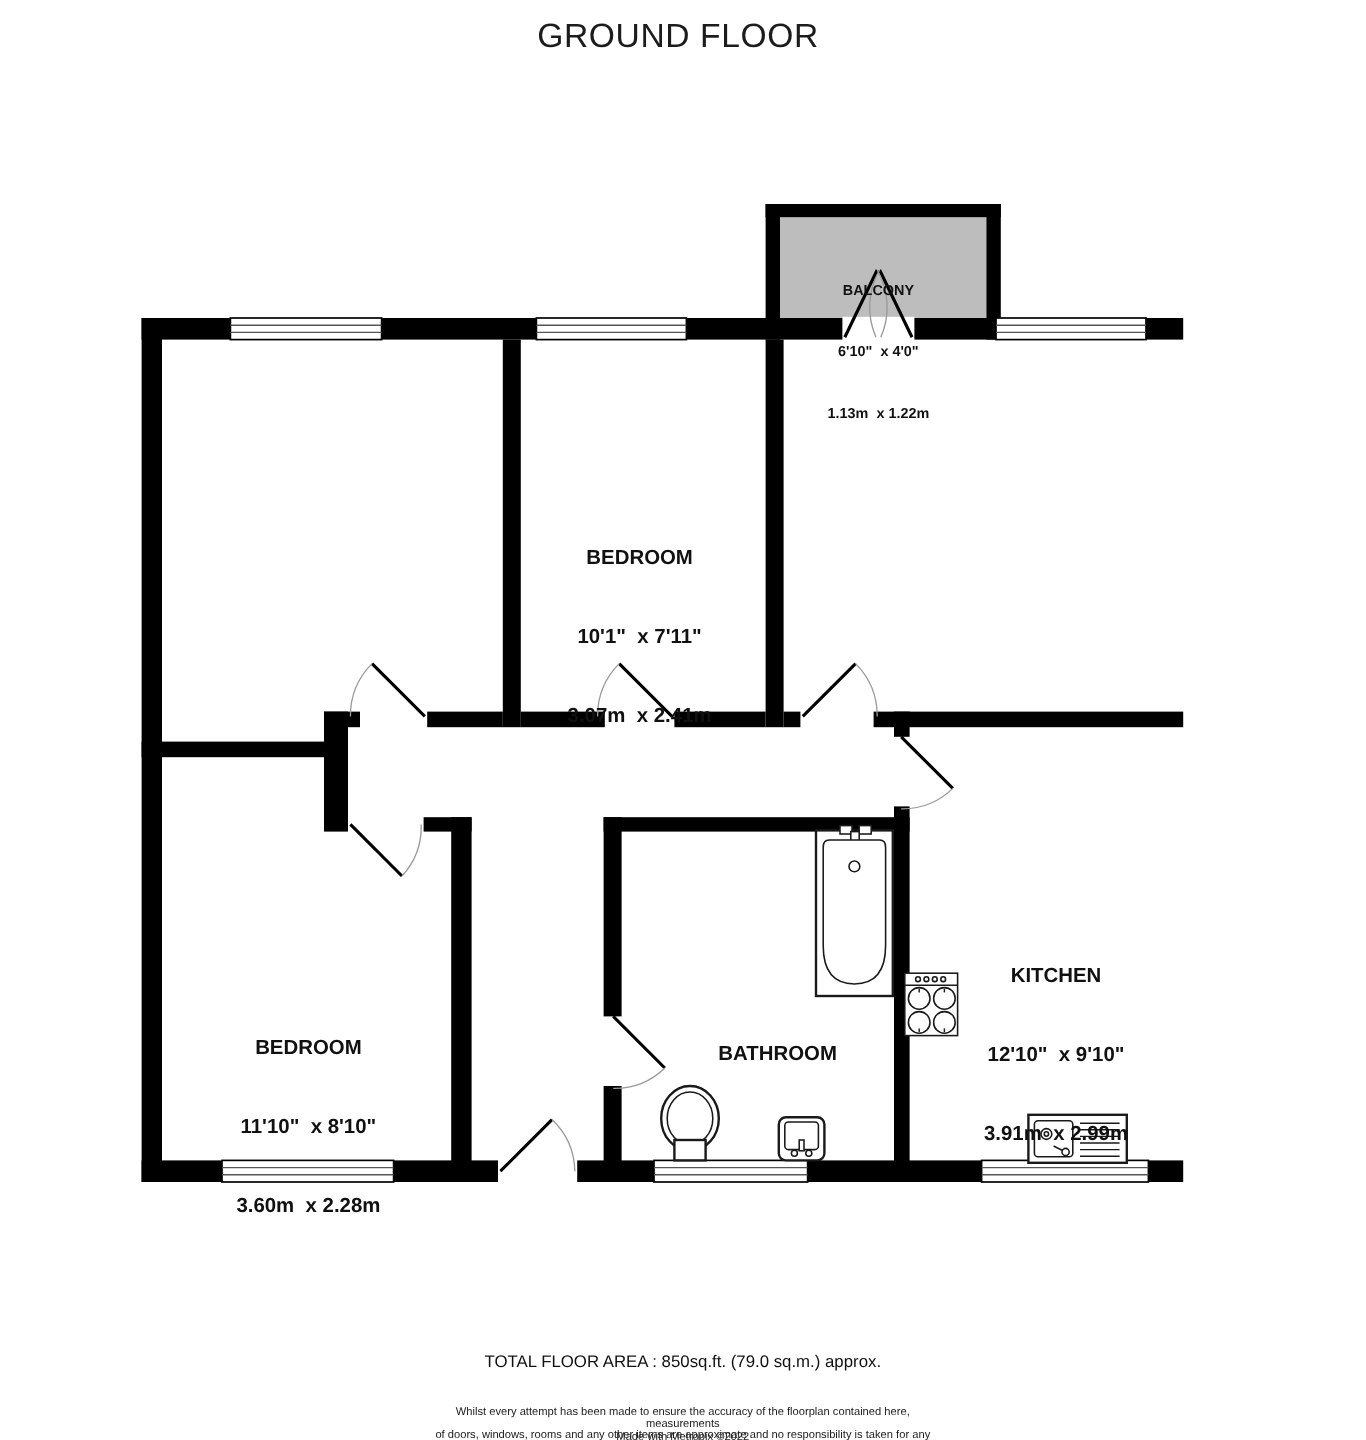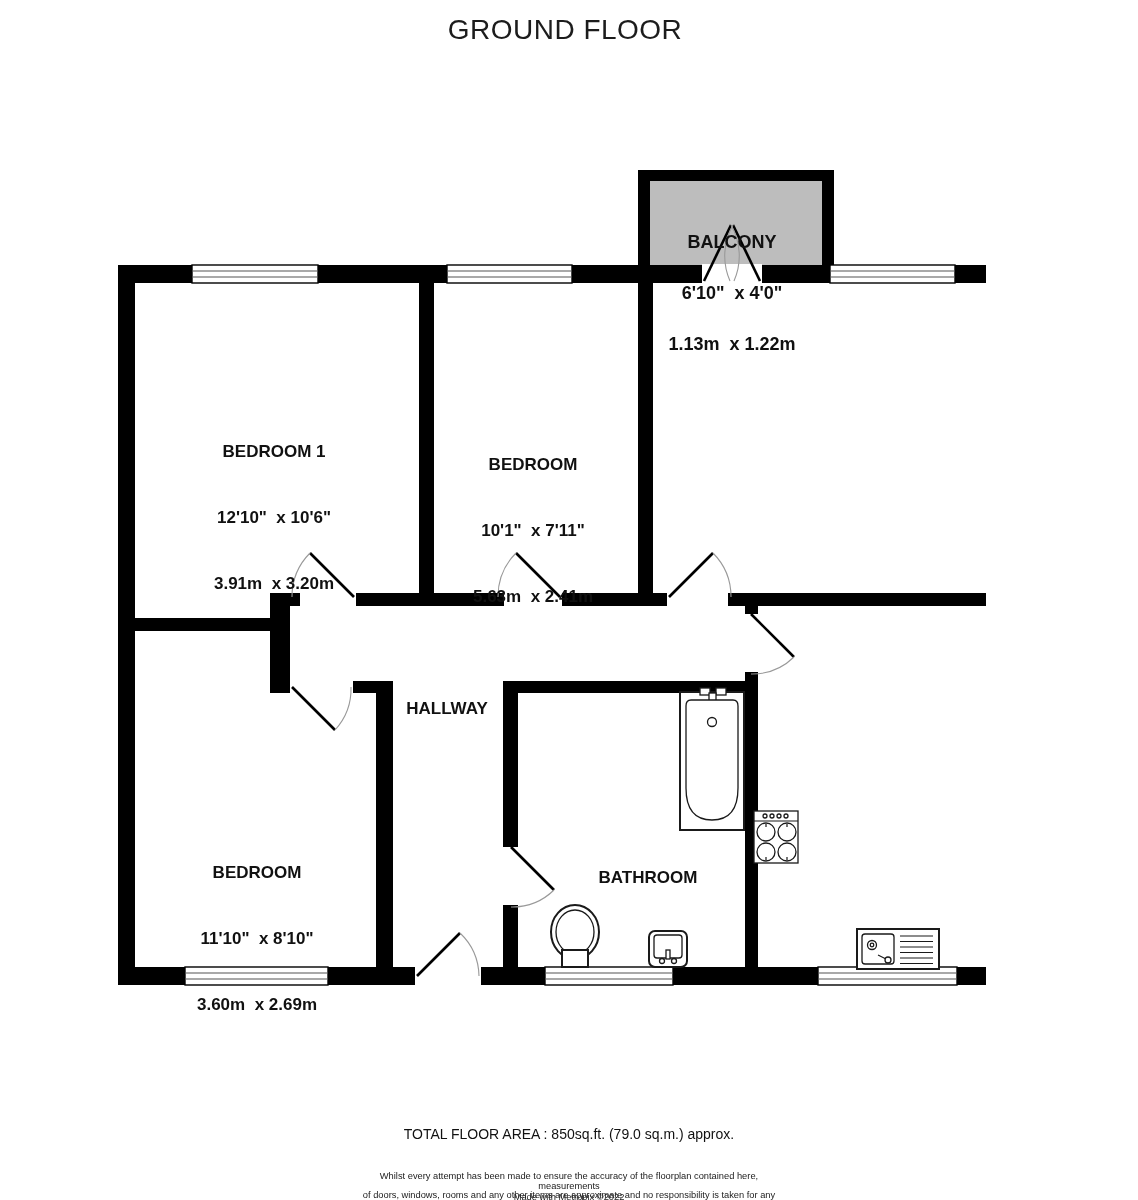--- a/index.html
+++ b/index.html
@@ -13,21 +13,21 @@
   .win-line{stroke:#555;stroke-width:1.2;}
   .leaf{stroke:#000;stroke-width:2.6;fill:none;}
   .arc{stroke:var(--arc,#999);stroke-width:1.1;fill:none;}
   .fix{stroke:#1a1a1a;stroke-width:2;fill:#fff;}
   .fix-thin{stroke:#1a1a1a;stroke-width:1.3;fill:#fff;}
   .fix-line{stroke:#1a1a1a;stroke-width:1.2;fill:none;}
   .page-title{position:absolute;transform:translateX(-50%);font-size:28px;font-weight:400;
               letter-spacing:0.5px;color:#1c1c1c;white-space:pre;}
   .room-label{position:absolute;transform:translateX(-50%);text-align:center;font-weight:bold;
               font-size:17px;line-height:22px;color:#111;white-space:pre;}
-  .room-label.small{font-size:18px;line-height:17px;}
+  .room-label.small{font-size:12px;line-height:17px;}
   .footer-area{position:absolute;transform:translateX(-50%);font-size:14px;color:#111;
                white-space:pre;text-align:right;}
   .footer-disclaimer{position:absolute;transform:translateX(-50%);font-size:9.3px;line-height:9.7px;
                color:#222;white-space:pre-line;text-align:center;}
   .footer-credit{position:absolute;transform:translateX(-50%);font-size:9.3px;color:#222;
                white-space:pre;text-align:center;}
 </style>
 </head>
 <body>
 
@@ -201,47 +201,44 @@
   </svg>
 
   <div class="page-title" style="left:565px;top:14px;">GROUND FLOOR</div>
 
   <div class="room-label small" style="left:732px;top:200px;">
     <div>BALCONY</div>
     <div>6'10"  x 4'0"</div>
     <div>1.13m  x 1.22m</div>
   </div>
 
-  <div class="room-label" style="left:274px;top:397px;">
-    <div>BEDROOM 1</div>
-    <div>12'10"  x 10'6"</div>
-    <div>3.91m  x 3.20m</div>
-  </div>
 
   <div class="room-label" style="left:533px;top:410px;">
     <div>BEDROOM</div>
     <div>10'1"  x 7'11"</div>
-    <div>5.63m  x 2.41m</div>
-  </div>
-
-
-  <div class="room-label" style="left:447px;top:654px;">
-    <div>HALLWAY</div>
-  </div>
+    <div>3.07m  x 2.41m</div>
+  </div>
+
+
 
   <div class="room-label" style="left:257px;top:818px;">
     <div>BEDROOM</div>
     <div>11'10"  x 8'10"</div>
-    <div>3.60m  x 2.69m</div>
+    <div>3.60m  x 2.28m</div>
   </div>
 
   <div class="room-label" style="left:648px;top:823px;">
     <div>BATHROOM</div>
   </div>
 
+  <div class="room-label" style="left:880px;top:758px;">
+    <div>KITCHEN</div>
+    <div>12'10"  x 9'10"</div>
+    <div>3.91m  x 2.99m</div>
+  </div>
 
   <div class="footer-area" style="left:569px;top:1126px;">TOTAL FLOOR AREA : 850sq.ft. (79.0 sq.m.) approx.</div>
   <div class="footer-disclaimer" style="left:569px;top:1144px;margin-top:28px;">Whilst every attempt has been made to ensure the accuracy of the floorplan contained here, measurements
 of doors, windows, rooms and any other items are approximate and no responsibility is taken for any error,
 omission or mis-statement. This plan is for illustrative purposes only and should be used as such by any
 prospective purchaser. The services, systems and appliances shown have not been tested and no guarantee
 as to their operability or efficiency can be given.</div>
   <div class="footer-credit" style="left:569px;top:1192px;">Made with Metropix ©2022</div>
 </div>
 

